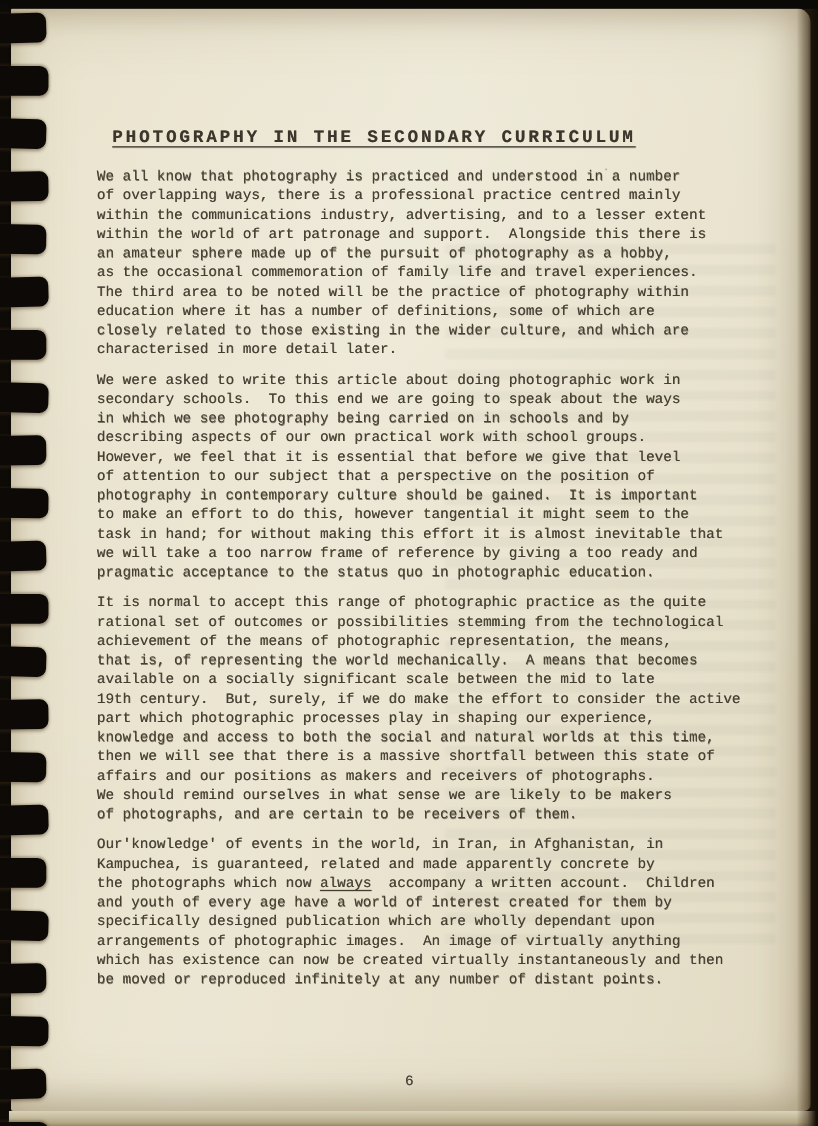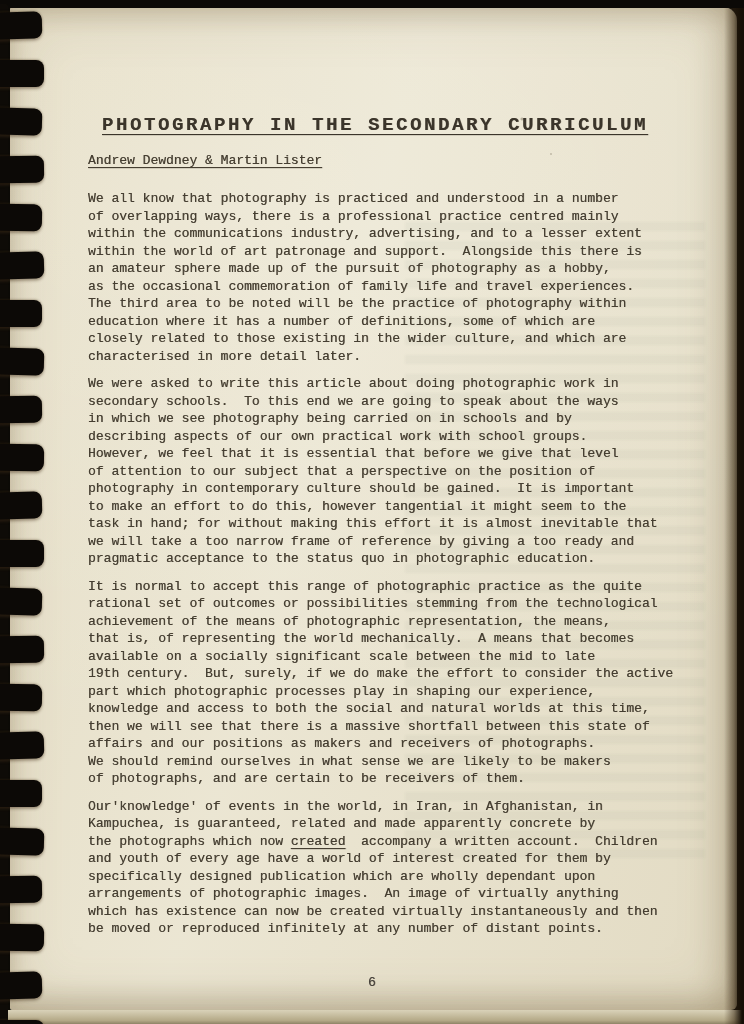--- a/index.html
+++ b/index.html
@@ -41,39 +41,38 @@
   .binding{position:absolute;left:0;top:0;width:64px;height:1024px;}
   .spine{position:absolute;left:0;top:4px;width:8px;height:1016px;background:#0e0b07;border-radius:0 2px 2px 0;}
   .tooth{position:absolute;width:48px;height:27px;background:#0c0906;
     border-radius:3px 8px 8px 3px;
     box-shadow:0 2px 3px rgba(70,52,28,.45), 0 -1px 2px rgba(70,52,28,.3);}
 
   
   .doc{position:absolute;left:78px;top:110px;width:600px;color:#453e31;
     font-size:13px;line-height:17.5px;
     text-shadow:0.35px 0.25px 0.2px rgba(69,62,49,.65);}
-  .title{font-size:19px;letter-spacing:2.6px;color:#3b352b;margin:0 0 17px 0;
+  .title{font-size:16px;letter-spacing:2.6px;color:#3b352b;margin:0 0 17px 0;
     text-decoration:underline;text-underline-offset:4px;text-decoration-thickness:1.4px;padding-left:14px;}
   .authors{margin:0 0 21px 0;text-decoration:underline;text-underline-offset:3px;text-decoration-thickness:1.2px;}
   .para{white-space:pre-wrap;margin:0 0 10px 0;}
   .u-word{text-decoration:underline;text-underline-offset:3px;text-decoration-thickness:1.2px;}
   .page-number{position:absolute;left:332px;top:968px;width:60px;text-align:center;
     color:#45403a;font-size:13px;text-shadow:0.3px 0.2px 0.2px rgba(69,62,49,.6);}
 </style>
 </head>
 <body>
 
 <div class="scan">
 
   <div class="page">
     <div class="bleed"></div>
 
     <div class="doc">
       <h1 class="title">PHOTOGRAPHY IN THE SECONDARY CURRICULUM</h1>
-      <div class="authors">Andrew Dewdney &amp; Martin Lister</div>
 
       <div class="para">We all know that photography is practiced and understood in a number
 of overlapping ways, there is a professional practice centred mainly
 within the communications industry, advertising, and to a lesser extent
 within the world of art patronage and support.  Alongside this there is
 an amateur sphere made up of the pursuit of photography as a hobby,
 as the occasional commemoration of family life and travel experiences.
 The third area to be noted will be the practice of photography within
 education where it has a number of definitions, some of which are
 closely related to those existing in the wider culture, and which are
@@ -96,21 +95,21 @@
 available on a socially significant scale between the mid to late
 19th century.  But, surely, if we do make the effort to consider the active
 part which photographic processes play in shaping our experience,
 knowledge and access to both the social and natural worlds at this time,
 then we will see that there is a massive shortfall between this state of
 affairs and our positions as makers and receivers of photographs.
 We should remind ourselves in what sense we are likely to be makers
 of photographs, and are certain to be receivers of them.</div>
       <div class="para"><span>Our'knowledge' of events in the world, in Iran, in Afghanistan, in
 Kampuchea, is guaranteed, related and made apparently concrete by
-the photographs which now </span><span class="u-word">created</span><span>  accompany a written account.  Children
+the photographs which now </span><span class="u-word">always</span><span>  accompany a written account.  Children
 and youth of every age have a world of interest created for them by
 specifically designed publication which are wholly dependant upon
 arrangements of photographic images.  An image of virtually anything
 which has existence can now be created virtually instantaneously and then
 be moved or reproduced infinitely at any number of distant points.</span></div>
     </div>
 
     <div class="page-number">6</div>
   </div>
 

